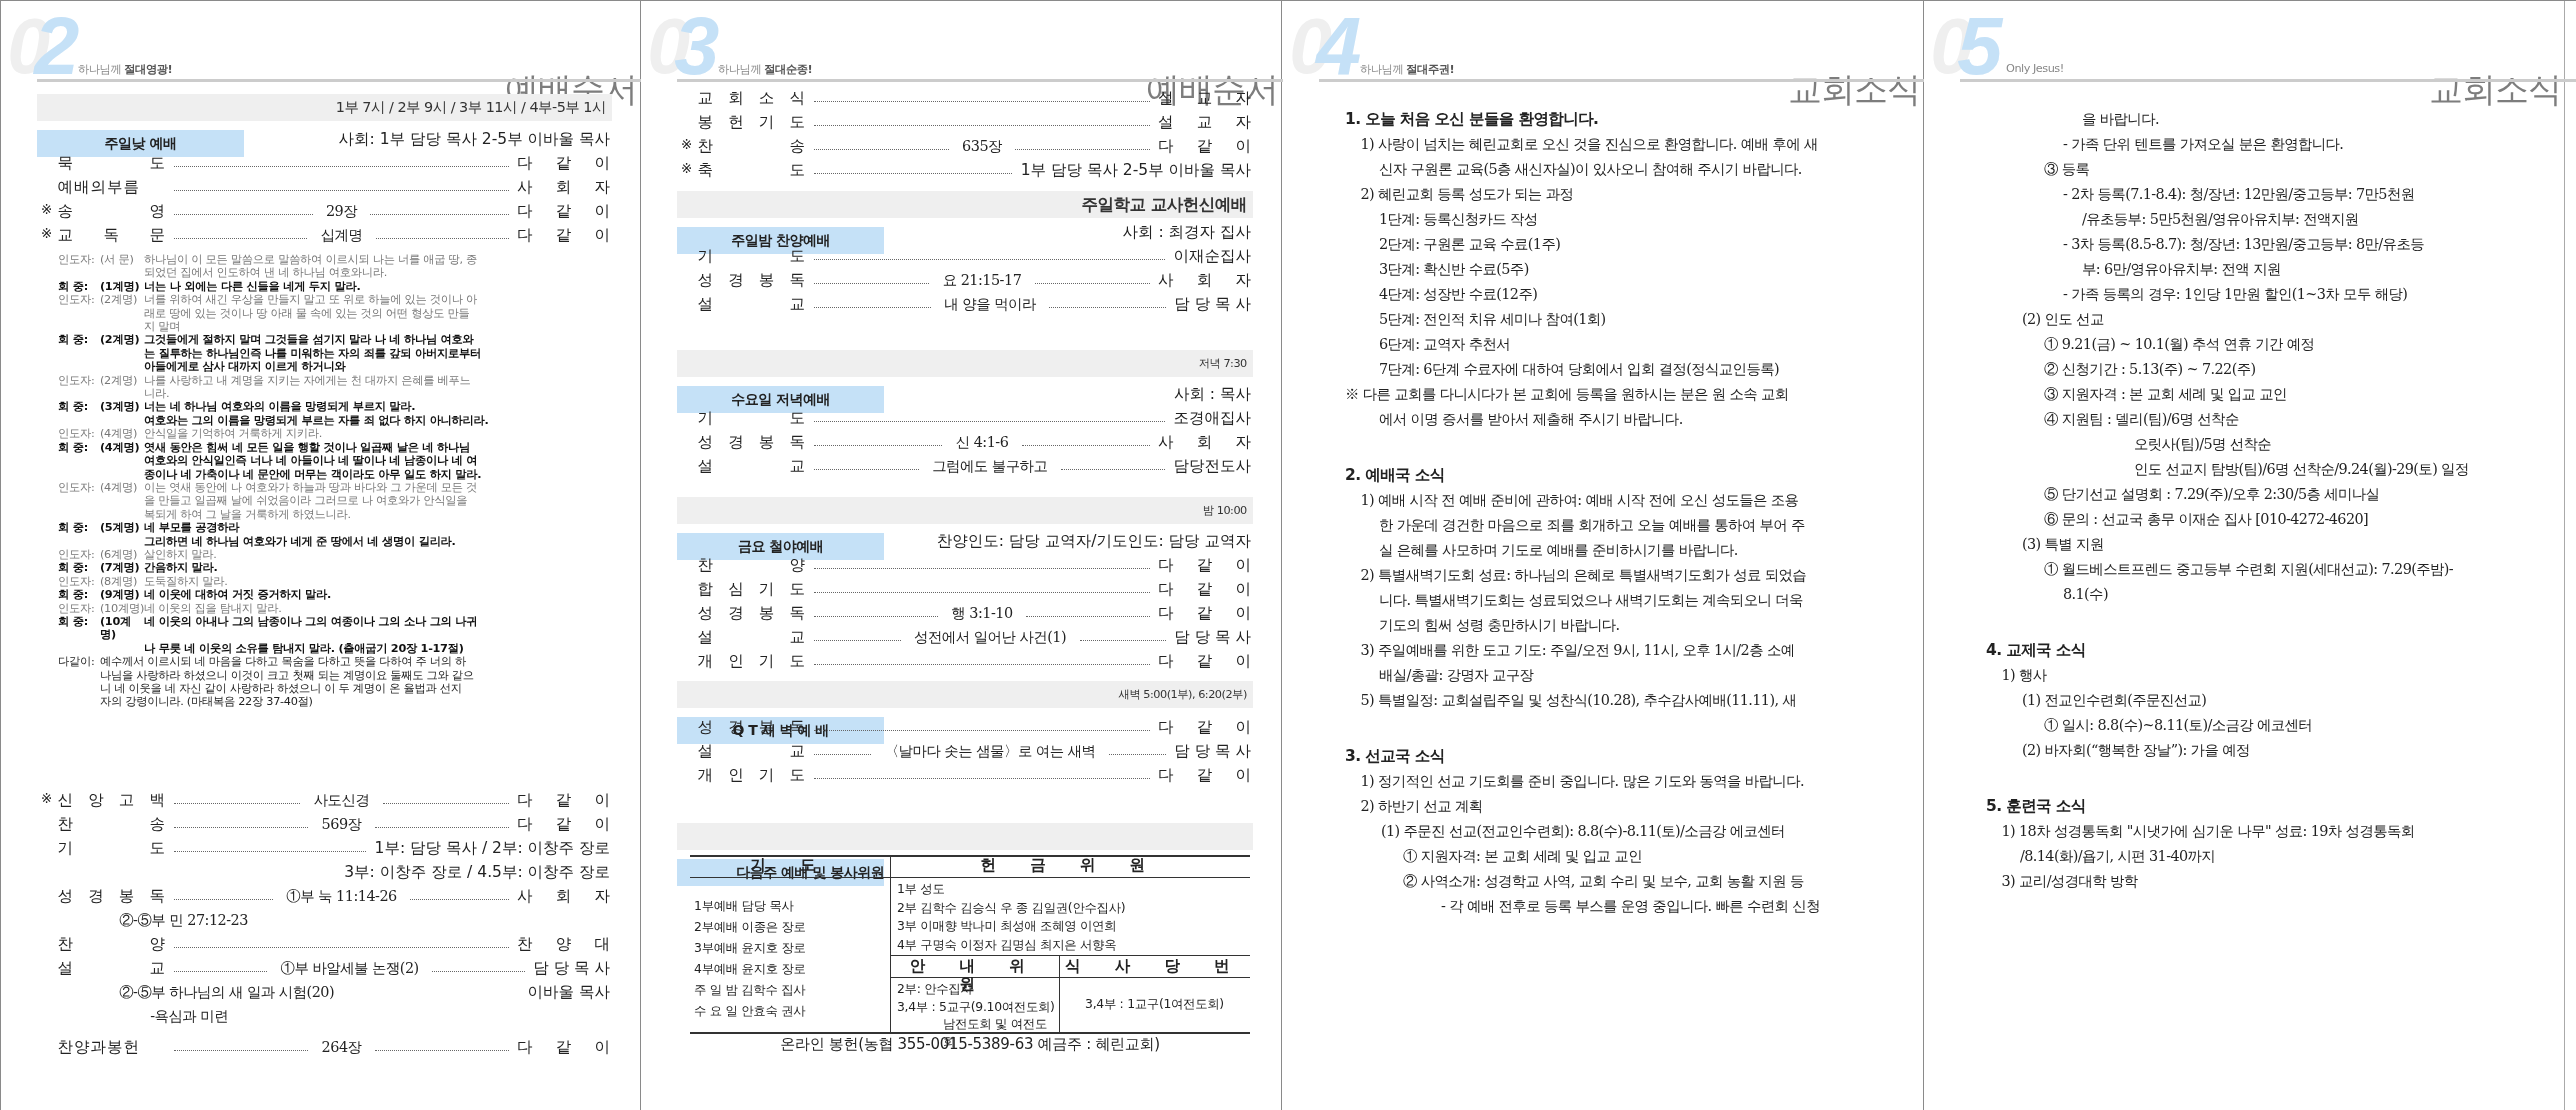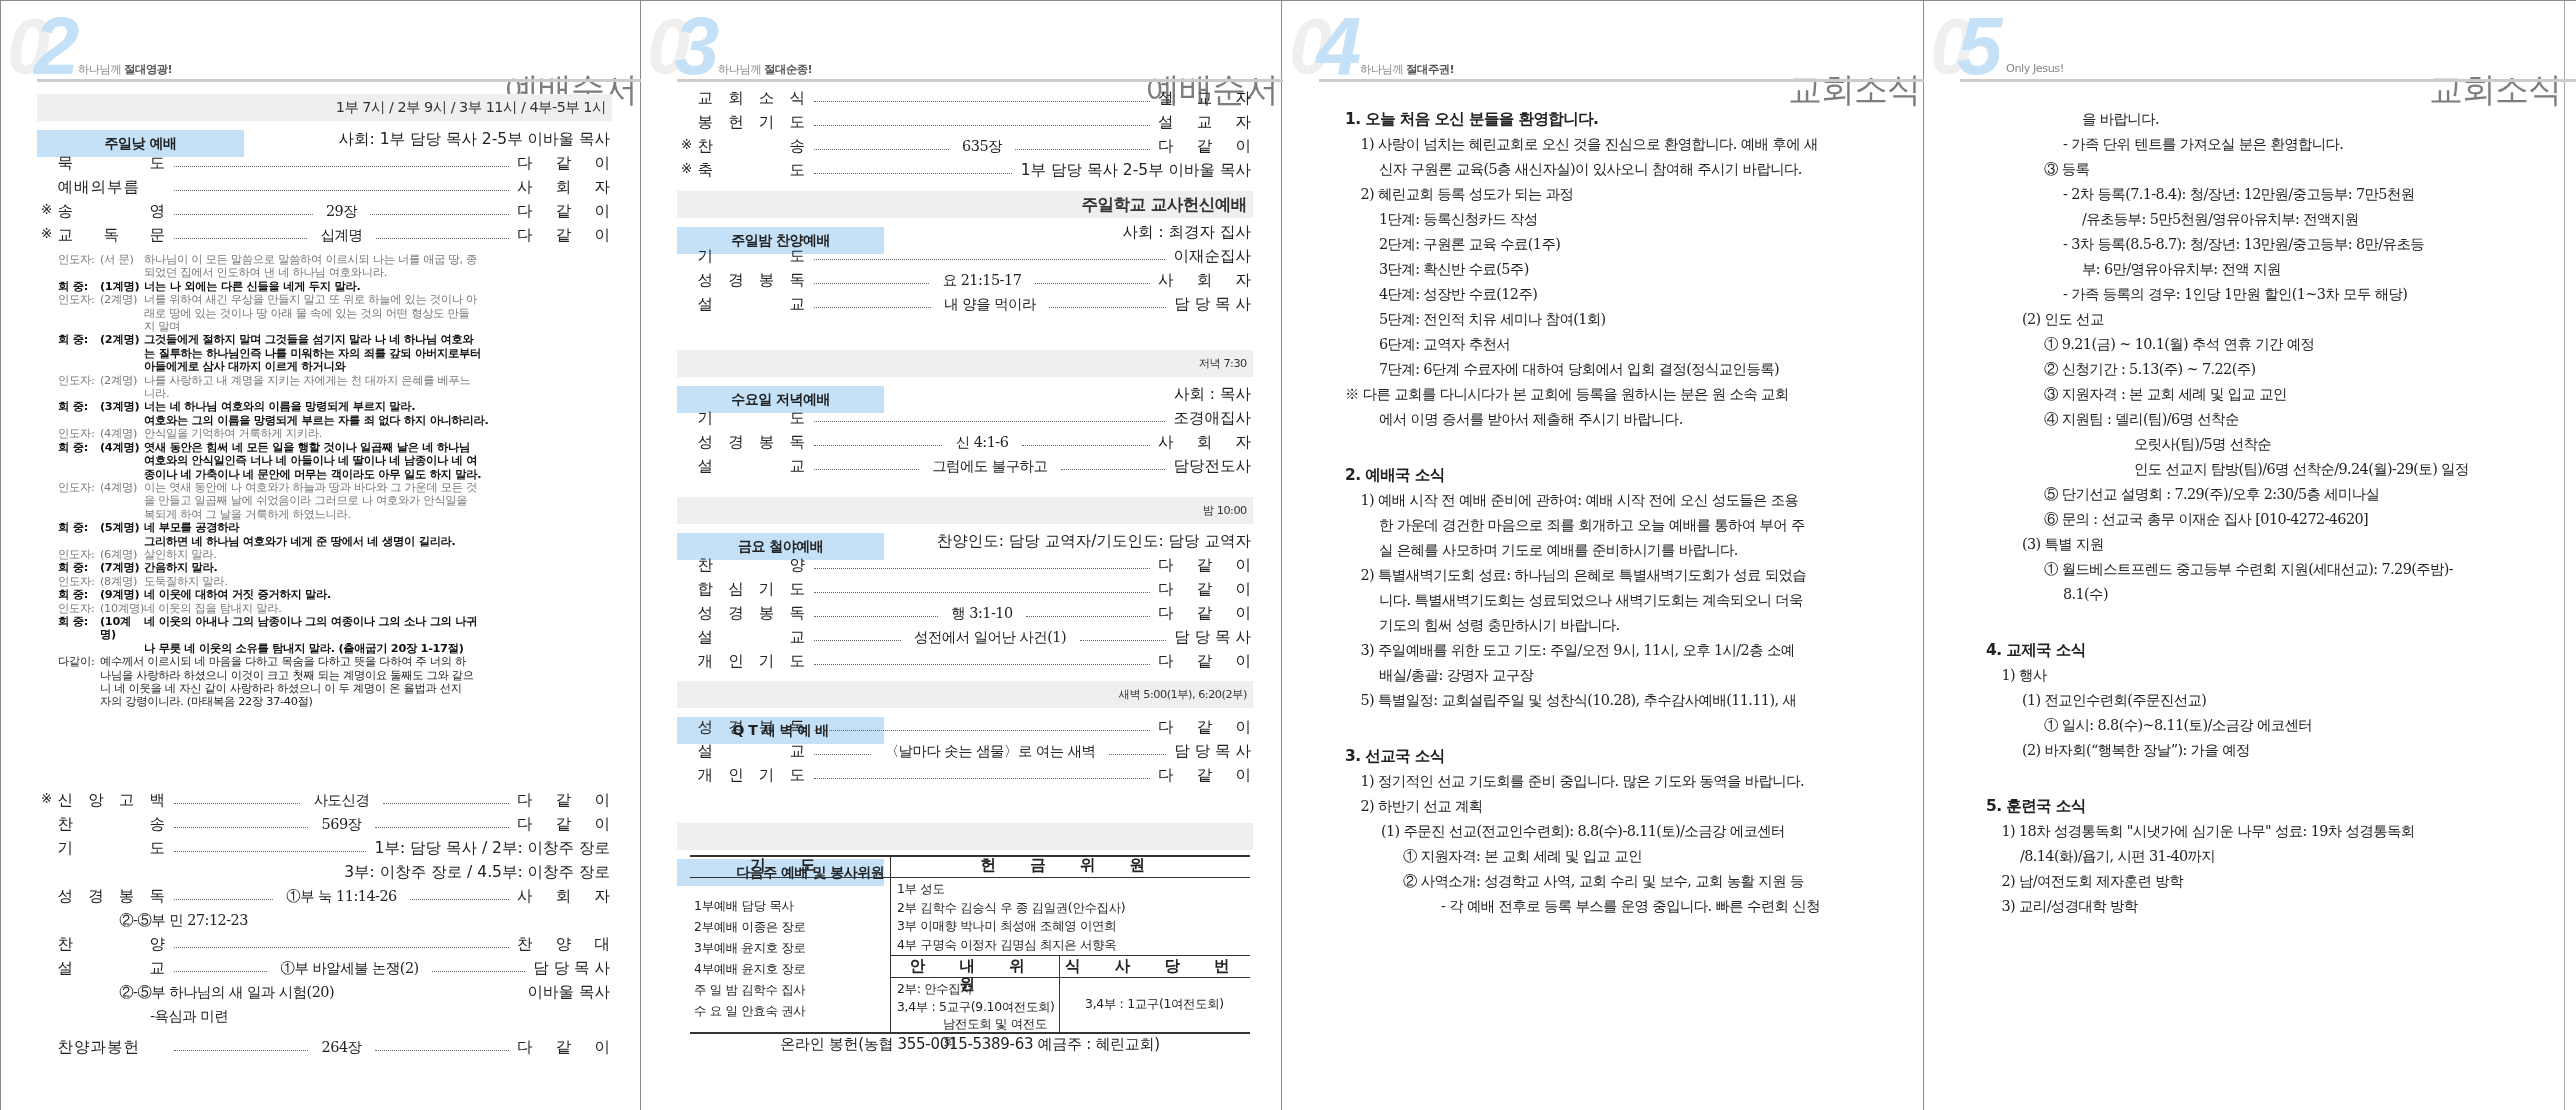--- a/index.html
+++ b/index.html
@@ -823,21 +823,20 @@
         <div class="gap"></div>
         <div class="h">4. 교제국 소식</div>
         <div class="l i1">1) 행사</div>
         <div class="l i2">(1) 전교인수련회(주문진선교)</div>
         <div class="l i3">① 일시: 8.8(수)~8.11(토)/소금강 에코센터</div>
         <div class="l i2">(2) 바자회(“행복한 장날”): 가을 예정</div>
         <div class="gap"></div>
         <div class="h">5. 훈련국 소식</div>
         <div class="l i1">1) 18차 성경통독회 "시냇가에 심기운 나무" 성료: 19차 성경통독회</div>
         <div class="l i1c">/8.14(화)/욥기, 시편 31-40까지</div>
-        <div class="l i1">2) 남/여전도회 제자훈련 방학</div>
         <div class="l i1">3) 교리/성경대학 방학</div>
       </div>
   </section>
 
   <div class="edge">
       <div class="rule"></div>
     </div>
 </div>
 
 

